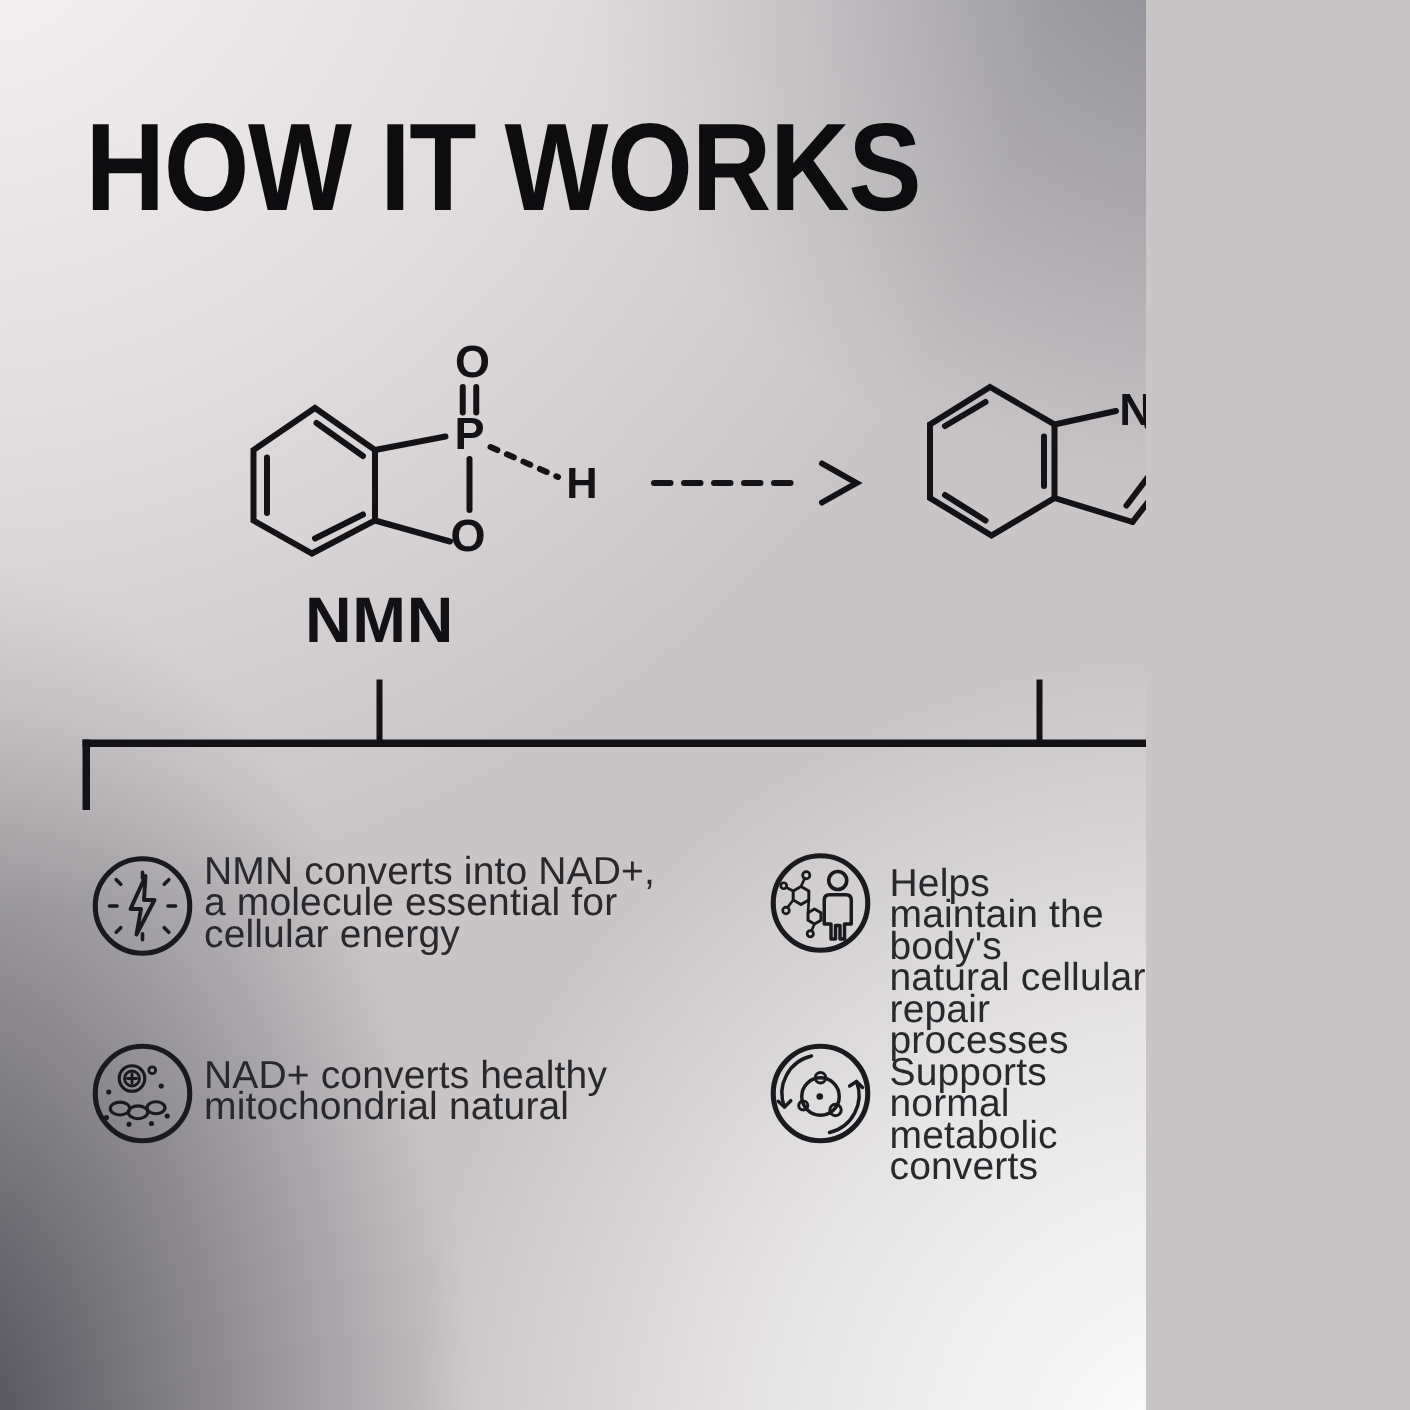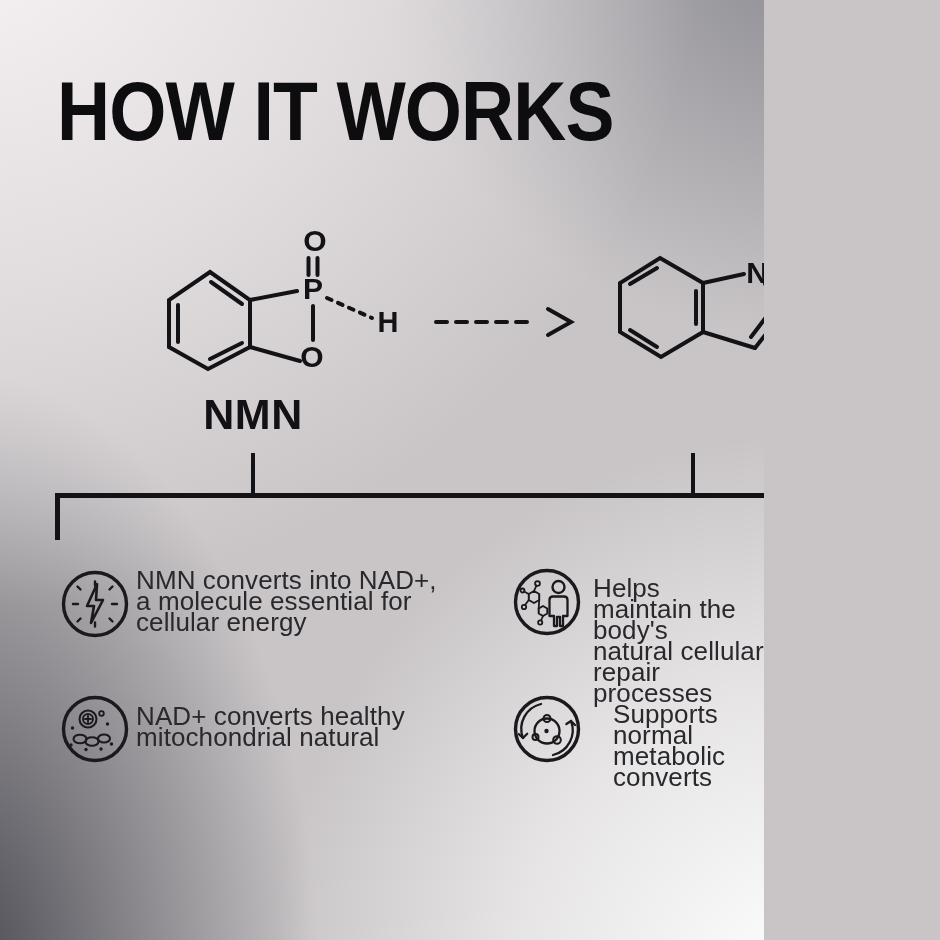--- a/index.html
+++ b/index.html
@@ -163,18 +163,18 @@
     <path d="M29,10 A25.5,25.5 0 0 0 11,44" stroke-width="2.3"></path>
     <path d="M11,44 L6.8,40.2 M11,44 L15.2,39.8" stroke-width="2.3"></path>
     <path d="M41,61 A25.5,25.5 0 0 0 59,27" stroke-width="2.3"></path>
     <path d="M59,27 L63,31 M59,27 L54.4,30" stroke-width="2.3"></path>
     <circle cx="35" cy="37" r="12.5" stroke-width="2.3"></circle>
     <circle cx="35" cy="24.5" r="3.5" stroke-width="2"></circle>
     <circle cx="23.5" cy="43" r="3" stroke-width="2"></circle>
     <circle cx="45" cy="46" r="3.8" stroke-width="2"></circle>
     <circle class="dot" cx="34.5" cy="37" r="2.2"></circle>
   </svg>
-  <div class="item-text" style="left:613px;top:704px;">
+  <div class="item-text" style="left:593px;top:704px;">
     <div>Supports normal metabolic</div>
     <div>converts</div>
   </div>
 
 </div>
 
 </body></html>

